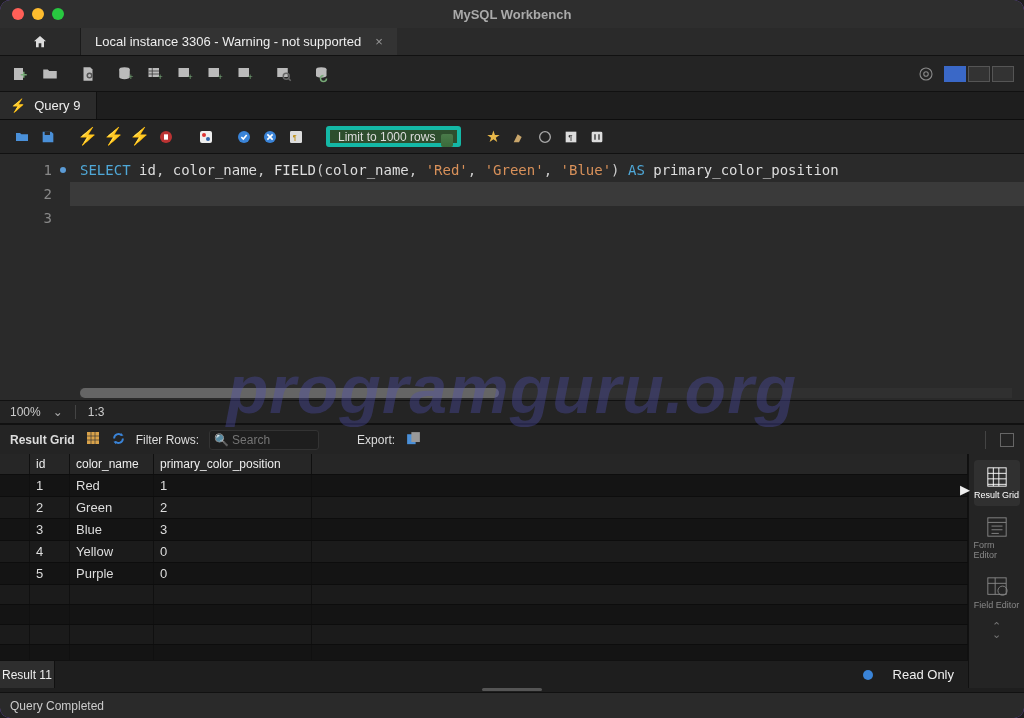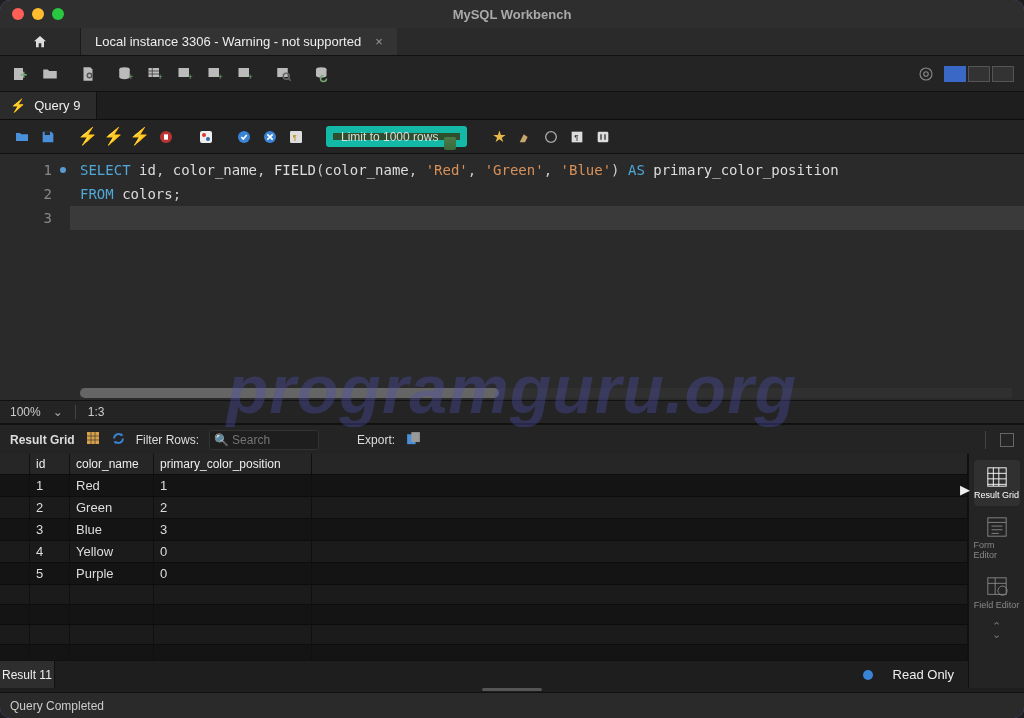--- a/index.html
+++ b/index.html
@@ -38,21 +38,21 @@
 .layout-btn.active { background: #3a68c7; border-color: #3a68c7; }
 
 
 .qtabrow { height: 28px; background: #1e1e1e; display: flex; align-items: stretch; border-bottom: 1px solid #0d0d0d; }
 .qtab { padding: 0 16px 0 10px; display: flex; align-items: center; gap: 8px; background: #2b2b2b; color: #eee; border-right: 1px solid #111; }
 .qtab .bolt { color: #ffc107; }
 
 
 .qtoolbar { height: 34px; background: #242424; display: flex; align-items: center; gap: 6px; padding: 0 12px; border-bottom: 1px solid #111; }
 .qtb-icon { width: 20px; height: 20px; display: flex; align-items: center; justify-content: center; }
-.dd { background: #2e4e2e; border: 7px solid #14b8a6; color: #ddd; height: 21px; padding: 0 22px 0 8px; border-radius: 3px; display: flex; align-items: center; position: relative; font-size: 12px; }
+.dd { background: #2e4e2e; border: 4px solid #14b8a6; color: #ddd; height: 21px; padding: 0 22px 0 8px; border-radius: 3px; display: flex; align-items: center; position: relative; font-size: 12px; }
 .dd::after { content: ""; position: absolute; right: 4px; top: 4px; width: 12px; height: 13px; background: linear-gradient(#4a7a4a,#3a6a3a); border-radius: 2px; }
 
 
 .editor { display: flex; background: #2a2a2a; height: 246px; position: relative; }
 .gutter { width: 70px; background: #2a2a2a; padding-top: 4px; text-align: right; color: #888; font-family: Menlo, monospace; font-size: 14px; }
 .gutter .ln { height: 24px; line-height: 24px; padding-right: 18px; position: relative; }
 .gutter .ln .dot { position: absolute; right: 4px; top: 9px; width: 6px; height: 6px; border-radius: 50%; background: #5b9bd5; }
 .code { flex: 1; padding-top: 4px; font-family: Menlo, monospace; font-size: 14px; color: #ddd; }
 .codeline { height: 24px; line-height: 24px; padding-left: 10px; white-space: pre; }
 .codeline.hl { background: #3a3a3a; }
@@ -326,21 +326,20 @@
   </div>
 
   <div class="editor">
     <div class="gutter">
       <div class="ln">1<span class="dot"></span></div>
       <div class="ln">2</div>
       <div class="ln">3</div>
     </div>
     <div class="code">
       <div class="codeline"><span class="kw">SELECT</span><span class="id"> id</span><span class="pn">, </span><span class="id">color_name</span><span class="pn">, </span><span class="fn">FIELD</span><span class="pn">(</span><span class="id">color_name</span><span class="pn">, </span><span class="str">'Red'</span><span class="pn">, </span><span class="str">'Green'</span><span class="pn">, </span><span class="str">'Blue'</span><span class="pn">) </span><span class="kw">AS</span><span class="id"> primary_color_position</span></div>
-      <div class="codeline"><span class="kw">FROM</span><span class="id"> colors</span><span class="pn">;</span></div>
       <div class="codeline hl"></div>
     </div>
     <div class="hscroll">
         <div class="thumb"></div>
       </div>
   </div>
 
   <div class="edstatus">
     <span>100%</span>
     <span class="chev">⌄</span>

